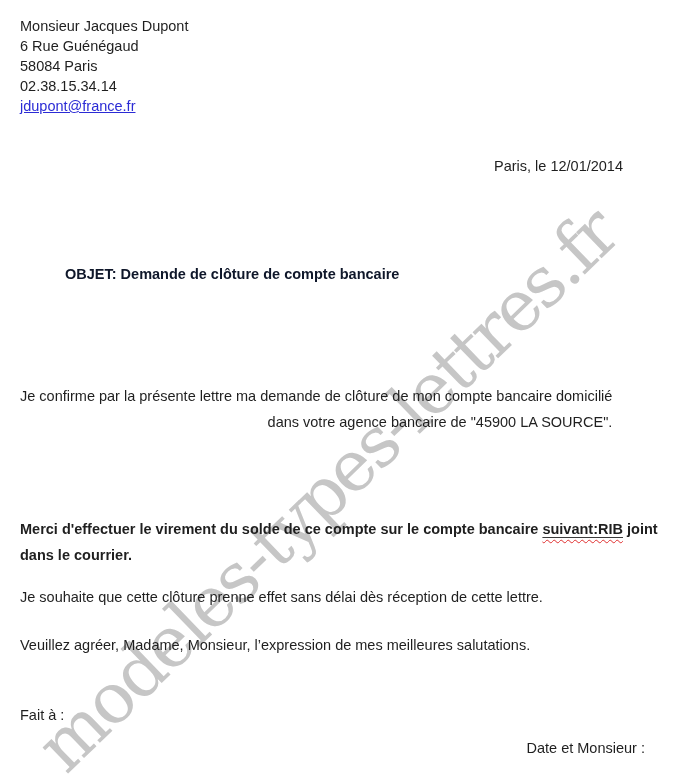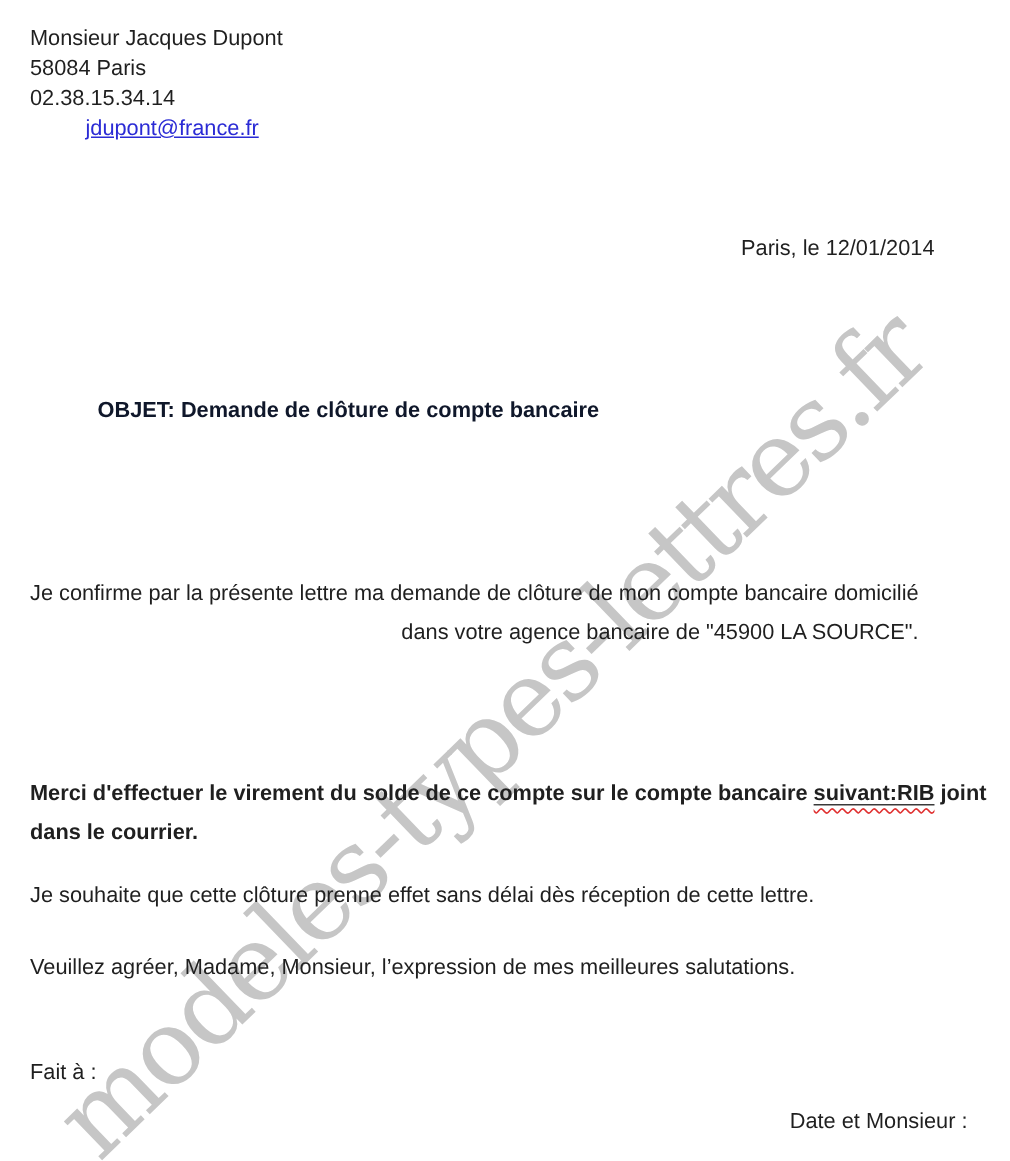--- a/index.html
+++ b/index.html
@@ -30,21 +30,20 @@
   .content { position: absolute; inset: 0; z-index: 1; font-size: 14.5px; padding-left: 32px; }
 
   .sender-block {
     position: absolute; left: 20px; top: 16px;
     line-height: 20px; white-space: pre;
   }
   .email-link {
     color: #2b2bd5;
     text-decoration: underline;
     cursor: pointer;
-    margin-left: 37px;
   }
 
   .date-line {
     position: absolute; top: 158px; right: 50px;
     white-space: pre;
   }
 
   .subject-line {
     position: absolute; left: 65px; top: 266px;
     font-weight: bold; color: #0f172a;
@@ -80,21 +79,21 @@
 </style>
 </head>
 <body>
 
 <div class="page">
 
   <div class="watermark">modeles-types-lettres.fr</div>
 
   <div class="content">
 
-    <div class="sender-block"><div>Monsieur Jacques Dupont</div><div>58084 Paris</div><div>02.38.15.34.14</div><div><span class="email-link">jdupont@france.fr</span></div></div>
+    <div class="sender-block"><div>Monsieur Jacques Dupont</div><div>6 Rue Guénégaud</div><div>58084 Paris</div><div>02.38.15.34.14</div><div><span class="email-link">jdupont@france.fr</span></div></div>
 
     <div class="date-line">Paris, le 12/01/2014</div>
 
     <div class="subject-line">OBJET: Demande de clôture de compte bancaire</div>
 
 
     <div class="para p-confirm">Je confirme par la présente lettre ma demande de clôture de mon compte bancaire domicilié
 dans votre agence bancaire de "45900 LA SOURCE".</div>
 
 

